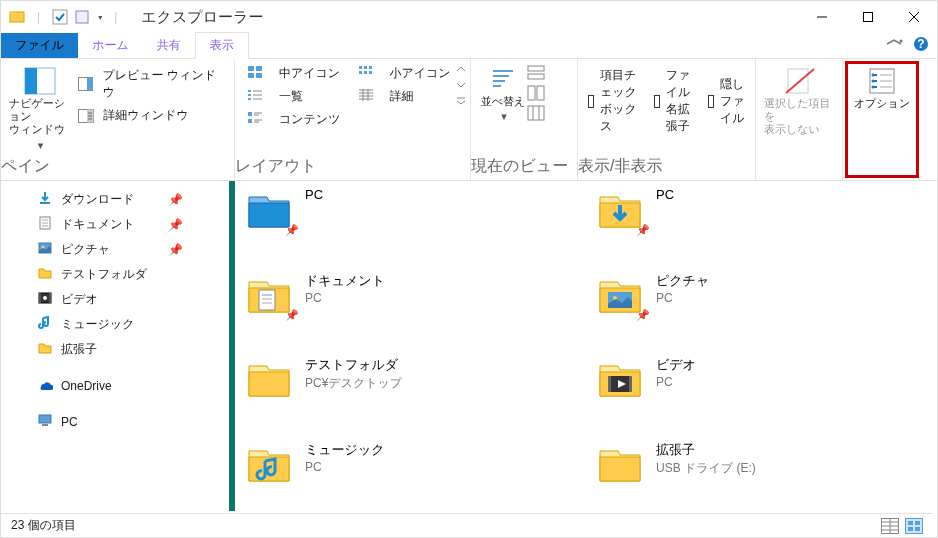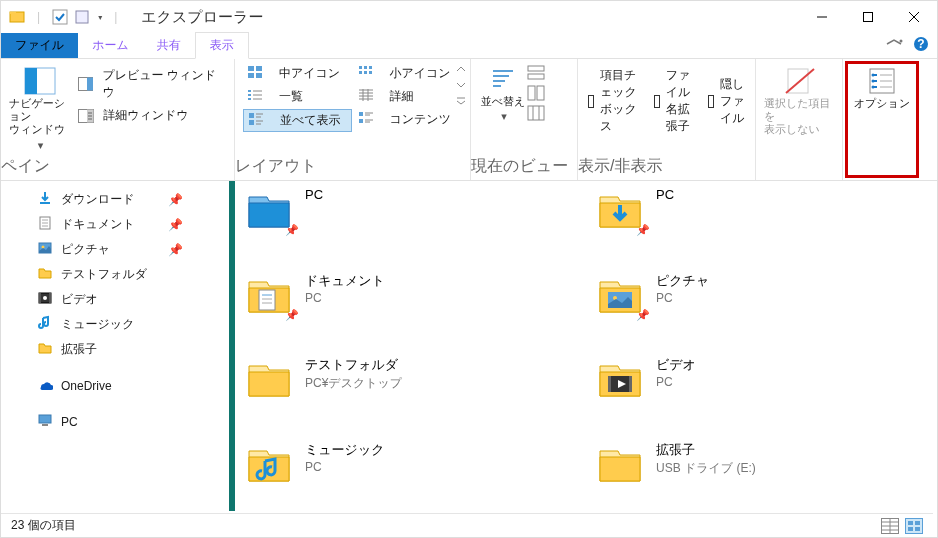--- a/index.html
+++ b/index.html
@@ -182,31 +182,20 @@
           <svg width="16" height="14">
             <line x1="1" y1="2" x2="15" y2="2" stroke="#888"></line>
             <line x1="1" y1="5" x2="15" y2="5" stroke="#888"></line>
             <line x1="1" y1="8" x2="15" y2="8" stroke="#888"></line>
             <line x1="1" y1="11" x2="15" y2="11" stroke="#888"></line>
             <line x1="5" y1="1" x2="5" y2="13" stroke="#888"></line>
             <line x1="10" y1="1" x2="10" y2="13" stroke="#888"></line>
           </svg>
           <span>詳細</span>
         </div>
-      <div class="lopt sel">
-          <svg width="16" height="14">
-            <rect x="1" y="1" width="5" height="5" fill="#5aa0d8"></rect>
-            <line x1="8" y1="2" x2="15" y2="2" stroke="#888"></line>
-            <line x1="8" y1="5" x2="13" y2="5" stroke="#888"></line>
-            <rect x="1" y="8" width="5" height="5" fill="#5aa0d8"></rect>
-            <line x1="8" y1="9" x2="15" y2="9" stroke="#888"></line>
-            <line x1="8" y1="12" x2="13" y2="12" stroke="#888"></line>
-          </svg>
-          <span>並べて表示</span>
-        </div>
       <div class="lopt">
           <svg width="16" height="14">
             <rect x="1" y="1" width="4" height="4" fill="#5aa0d8"></rect>
             <line x1="7" y1="2" x2="15" y2="2" stroke="#888"></line>
             <line x1="7" y1="4" x2="12" y2="4" stroke="#888"></line>
             <rect x="1" y="8" width="4" height="4" fill="#5aa0d8"></rect>
             <line x1="7" y1="9" x2="15" y2="9" stroke="#888"></line>
             <line x1="7" y1="11" x2="12" y2="11" stroke="#888"></line>
           </svg>
           <span>コンテンツ</span>

